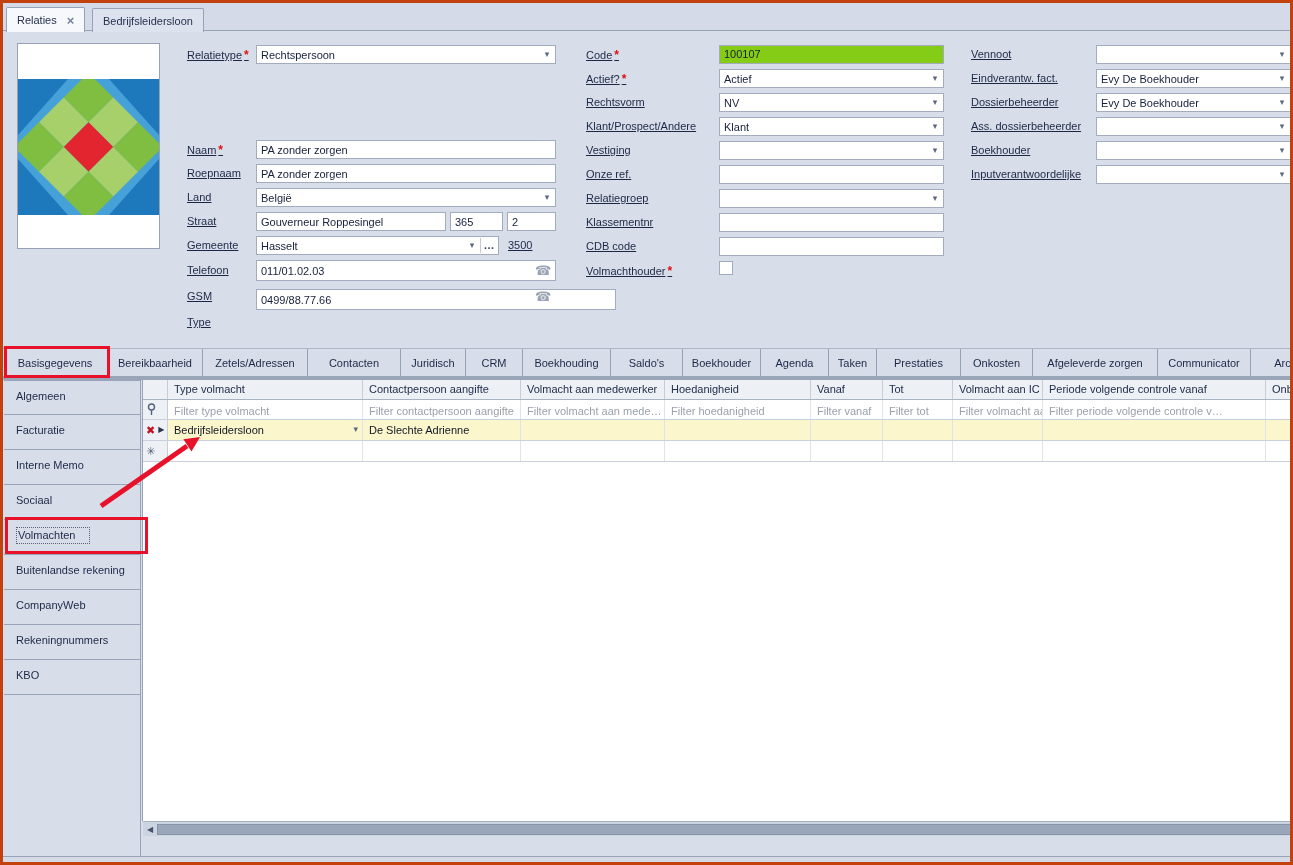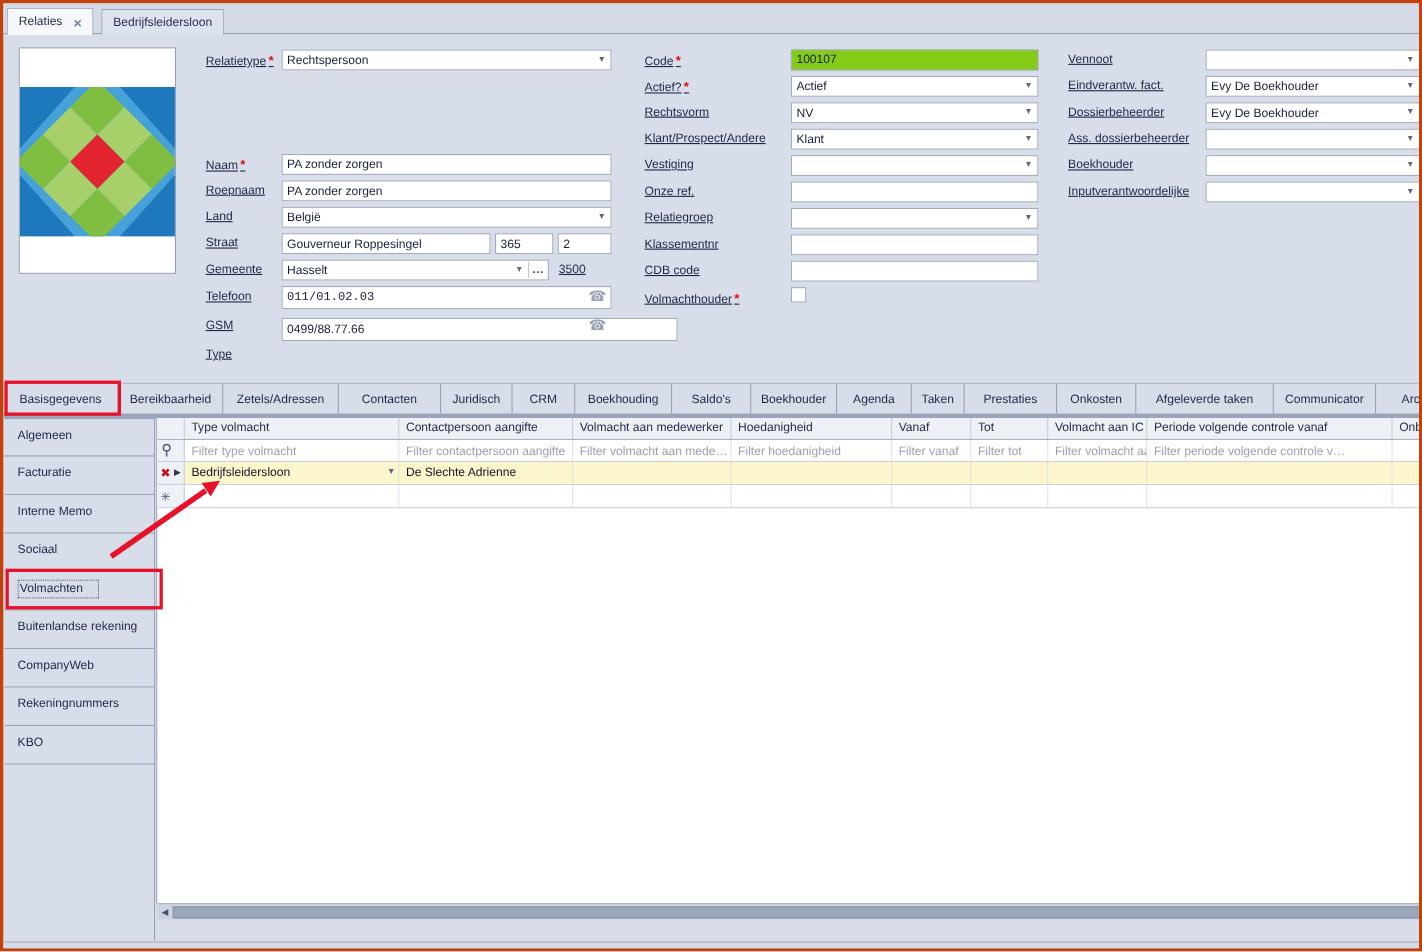--- a/index.html
+++ b/index.html
@@ -135,21 +135,21 @@
 
   <span class="lbl" style="left:184px;top:236px">Gemeente</span>
   <div class="fld combo" style="left:253px;top:233px;width:243px">
     <span class="cval">Hasselt</span>
     <span class="dda">▾</span>
     <span class="ellipsis-btn">…</span>
   </div>
   <span class="lbl" style="left:505px;top:236px">3500</span>
 
   <span class="lbl" style="left:184px;top:261px">Telefoon</span>
-  <input class="fld" style="left: 253px; top: 257px; width: 300px; height: 21px; font-family: Liberation Mono, monospace;" value="011/01.02.03">
+  <input class="fld" style="left: 253px; top: 257px; width: 300px; height: 21px;" value="011/01.02.03">
   <span class="ficon" style="left:532px;top:261px">☎</span>
 
   <span class="lbl" style="left:184px;top:287px">GSM</span>
   <input class="fld" style="left: 253px; top: 286px; width: 360px; height: 21px;" value="0499/88.77.66">
   <span class="ficon" style="left:532px;top:287px">☎</span>
 
   <span class="lbl" style="left:184px;top:313px">Type</span>
 
   <span class="lbl" style="left:583px;top:45px"><span>Code</span><span class="req">*</span></span>
   <div class="fld ro" style="left:716px;top:42px;width:225px">100107</div>
@@ -239,21 +239,21 @@
     <div class="stab" style="width:93px">Contacten</div>
     <div class="stab" style="width:65px">Juridisch</div>
     <div class="stab" style="width:57px">CRM</div>
     <div class="stab" style="width:88px">Boekhouding</div>
     <div class="stab" style="width:72px">Saldo's</div>
     <div class="stab" style="width:78px">Boekhouder</div>
     <div class="stab" style="width:68px">Agenda</div>
     <div class="stab" style="width:48px">Taken</div>
     <div class="stab" style="width:84px">Prestaties</div>
     <div class="stab" style="width:72px">Onkosten</div>
-    <div class="stab" style="width:125px">Afgeleverde taken</div>
+    <div class="stab" style="width:125px">Afgeleverde zorgen</div>
     <div class="stab" style="width:93px">Communicator</div>
     <div class="stab" style="width:70px">Arch</div>
   </div>
   <div class="strip-band"></div>
 
   <div class="sidebar">
     <div class="snav" style="border-top:1px solid #9aa4b8"><span>Algemeen</span></div>
     <div class="snav"><span>Facturatie</span></div>
     <div class="snav"><span>Interne Memo</span></div>
     <div class="snav"><span>Sociaal</span></div>

